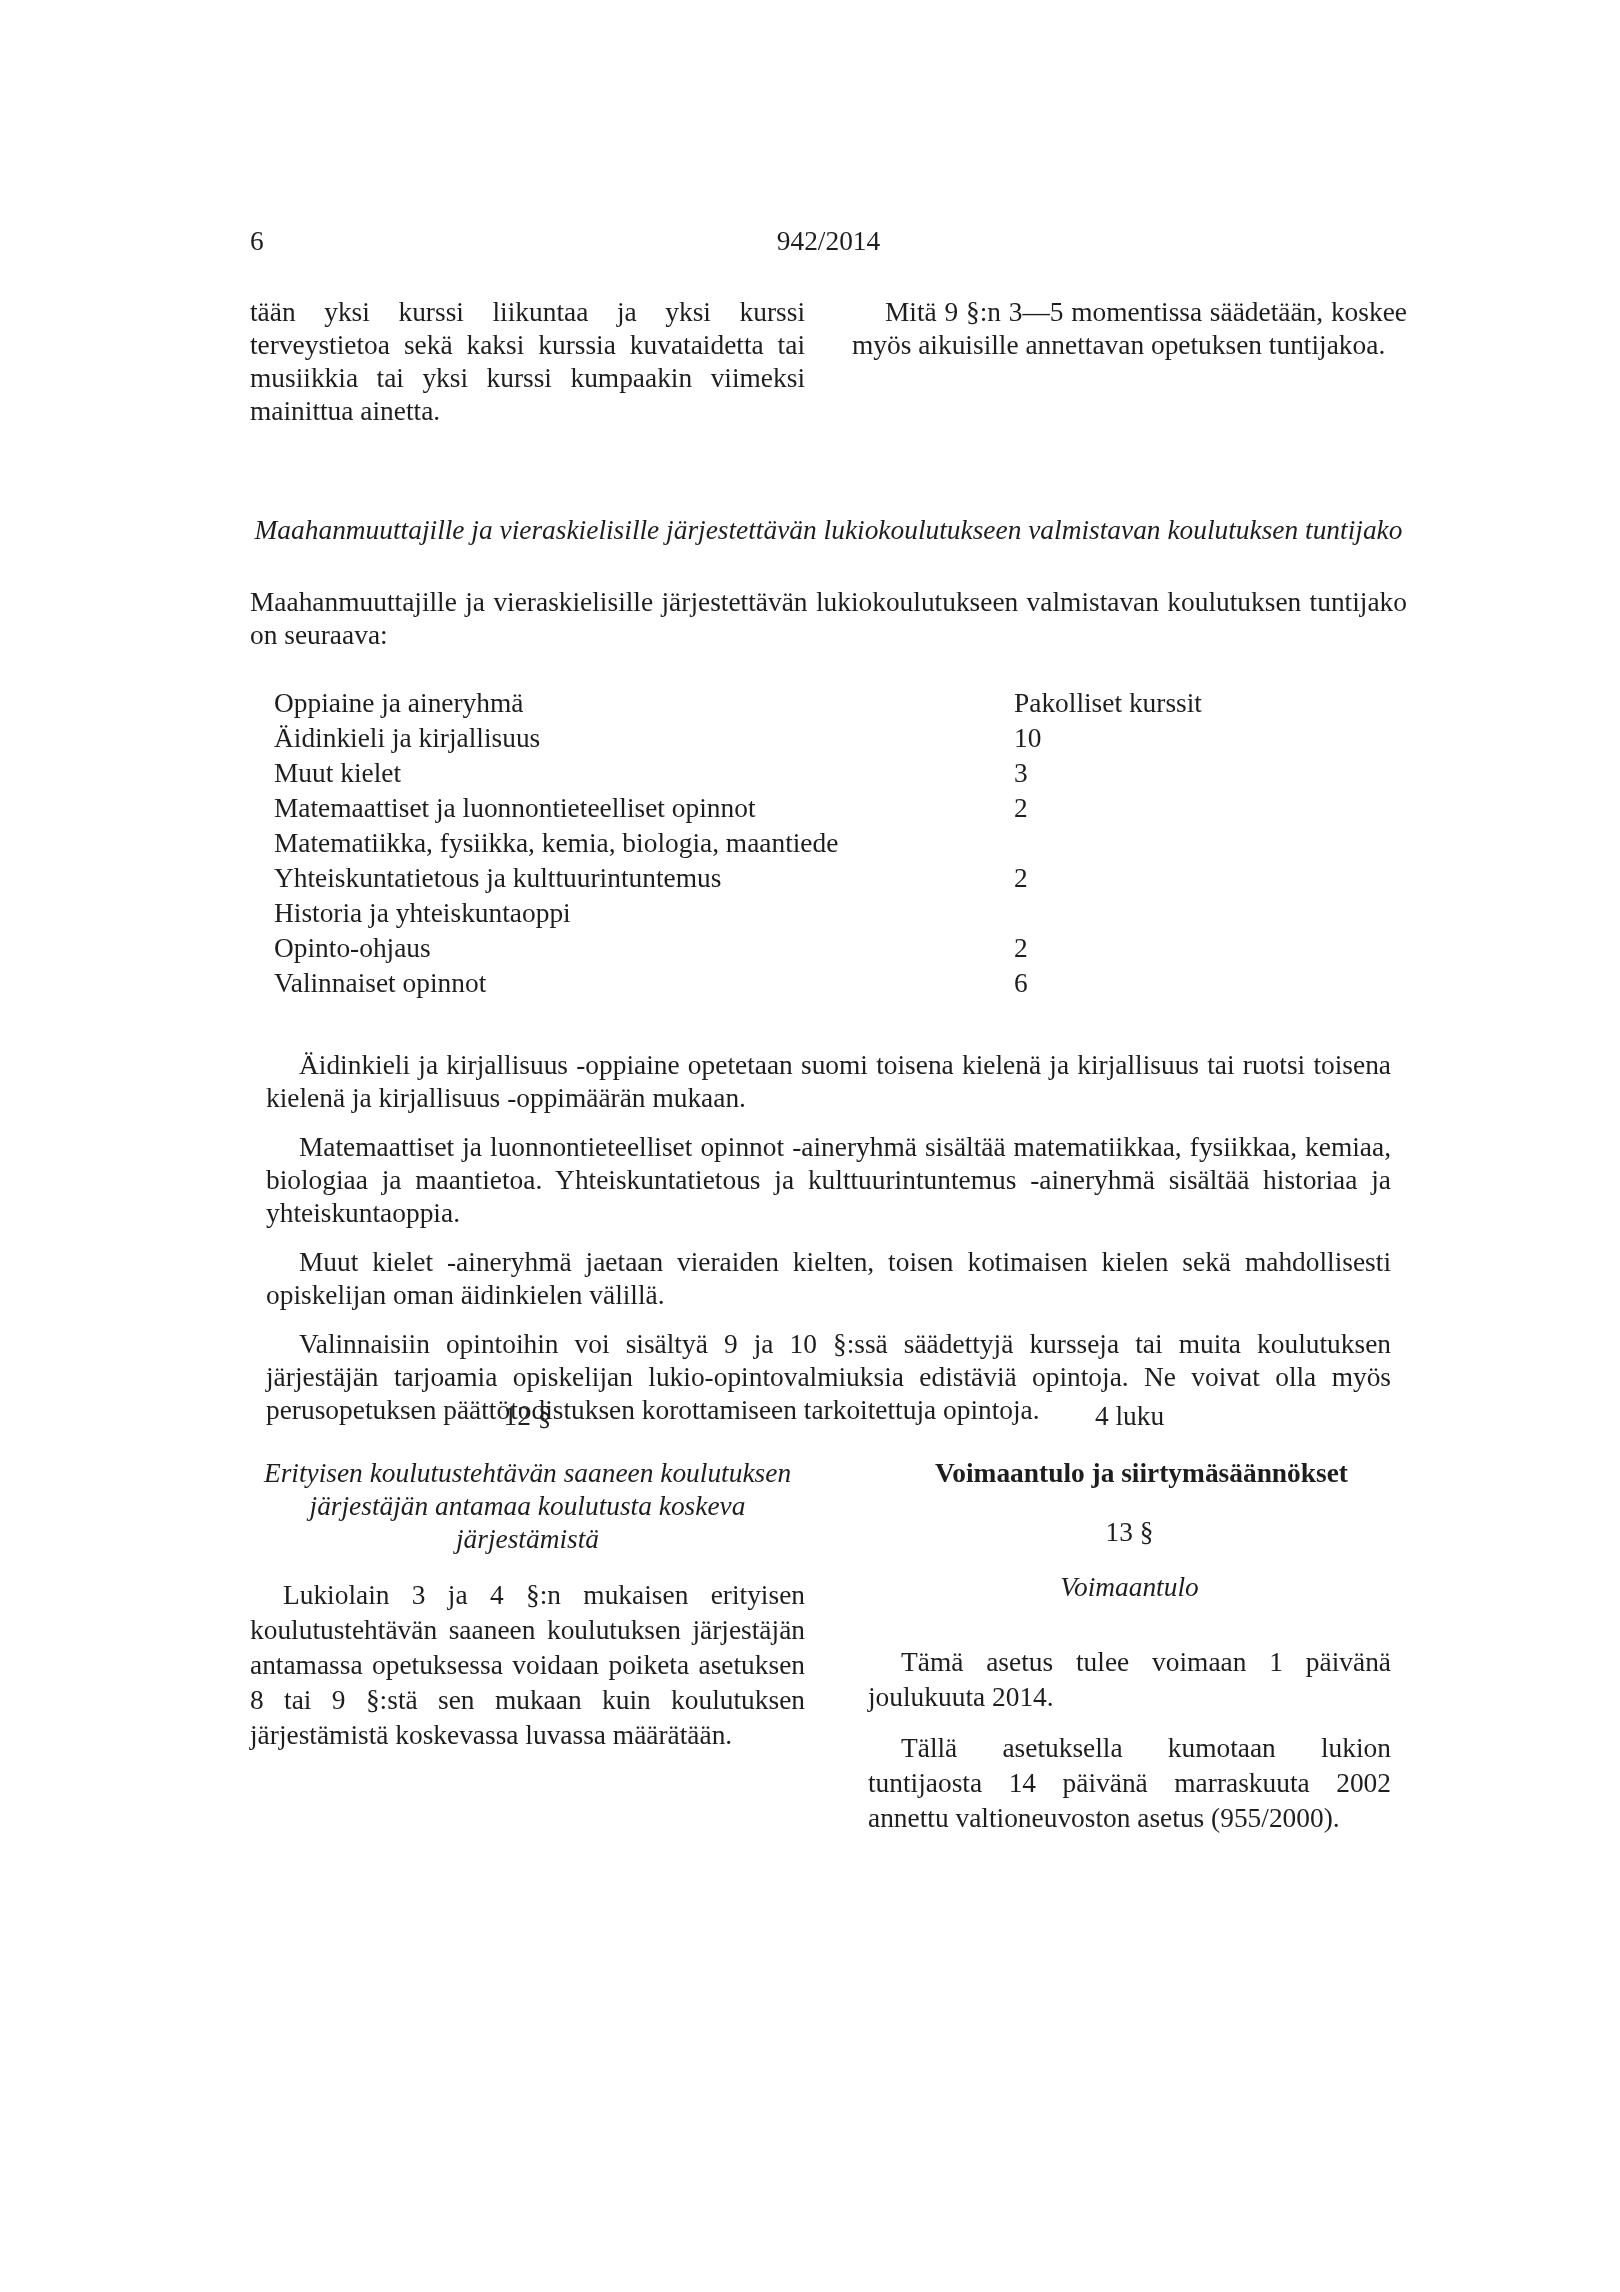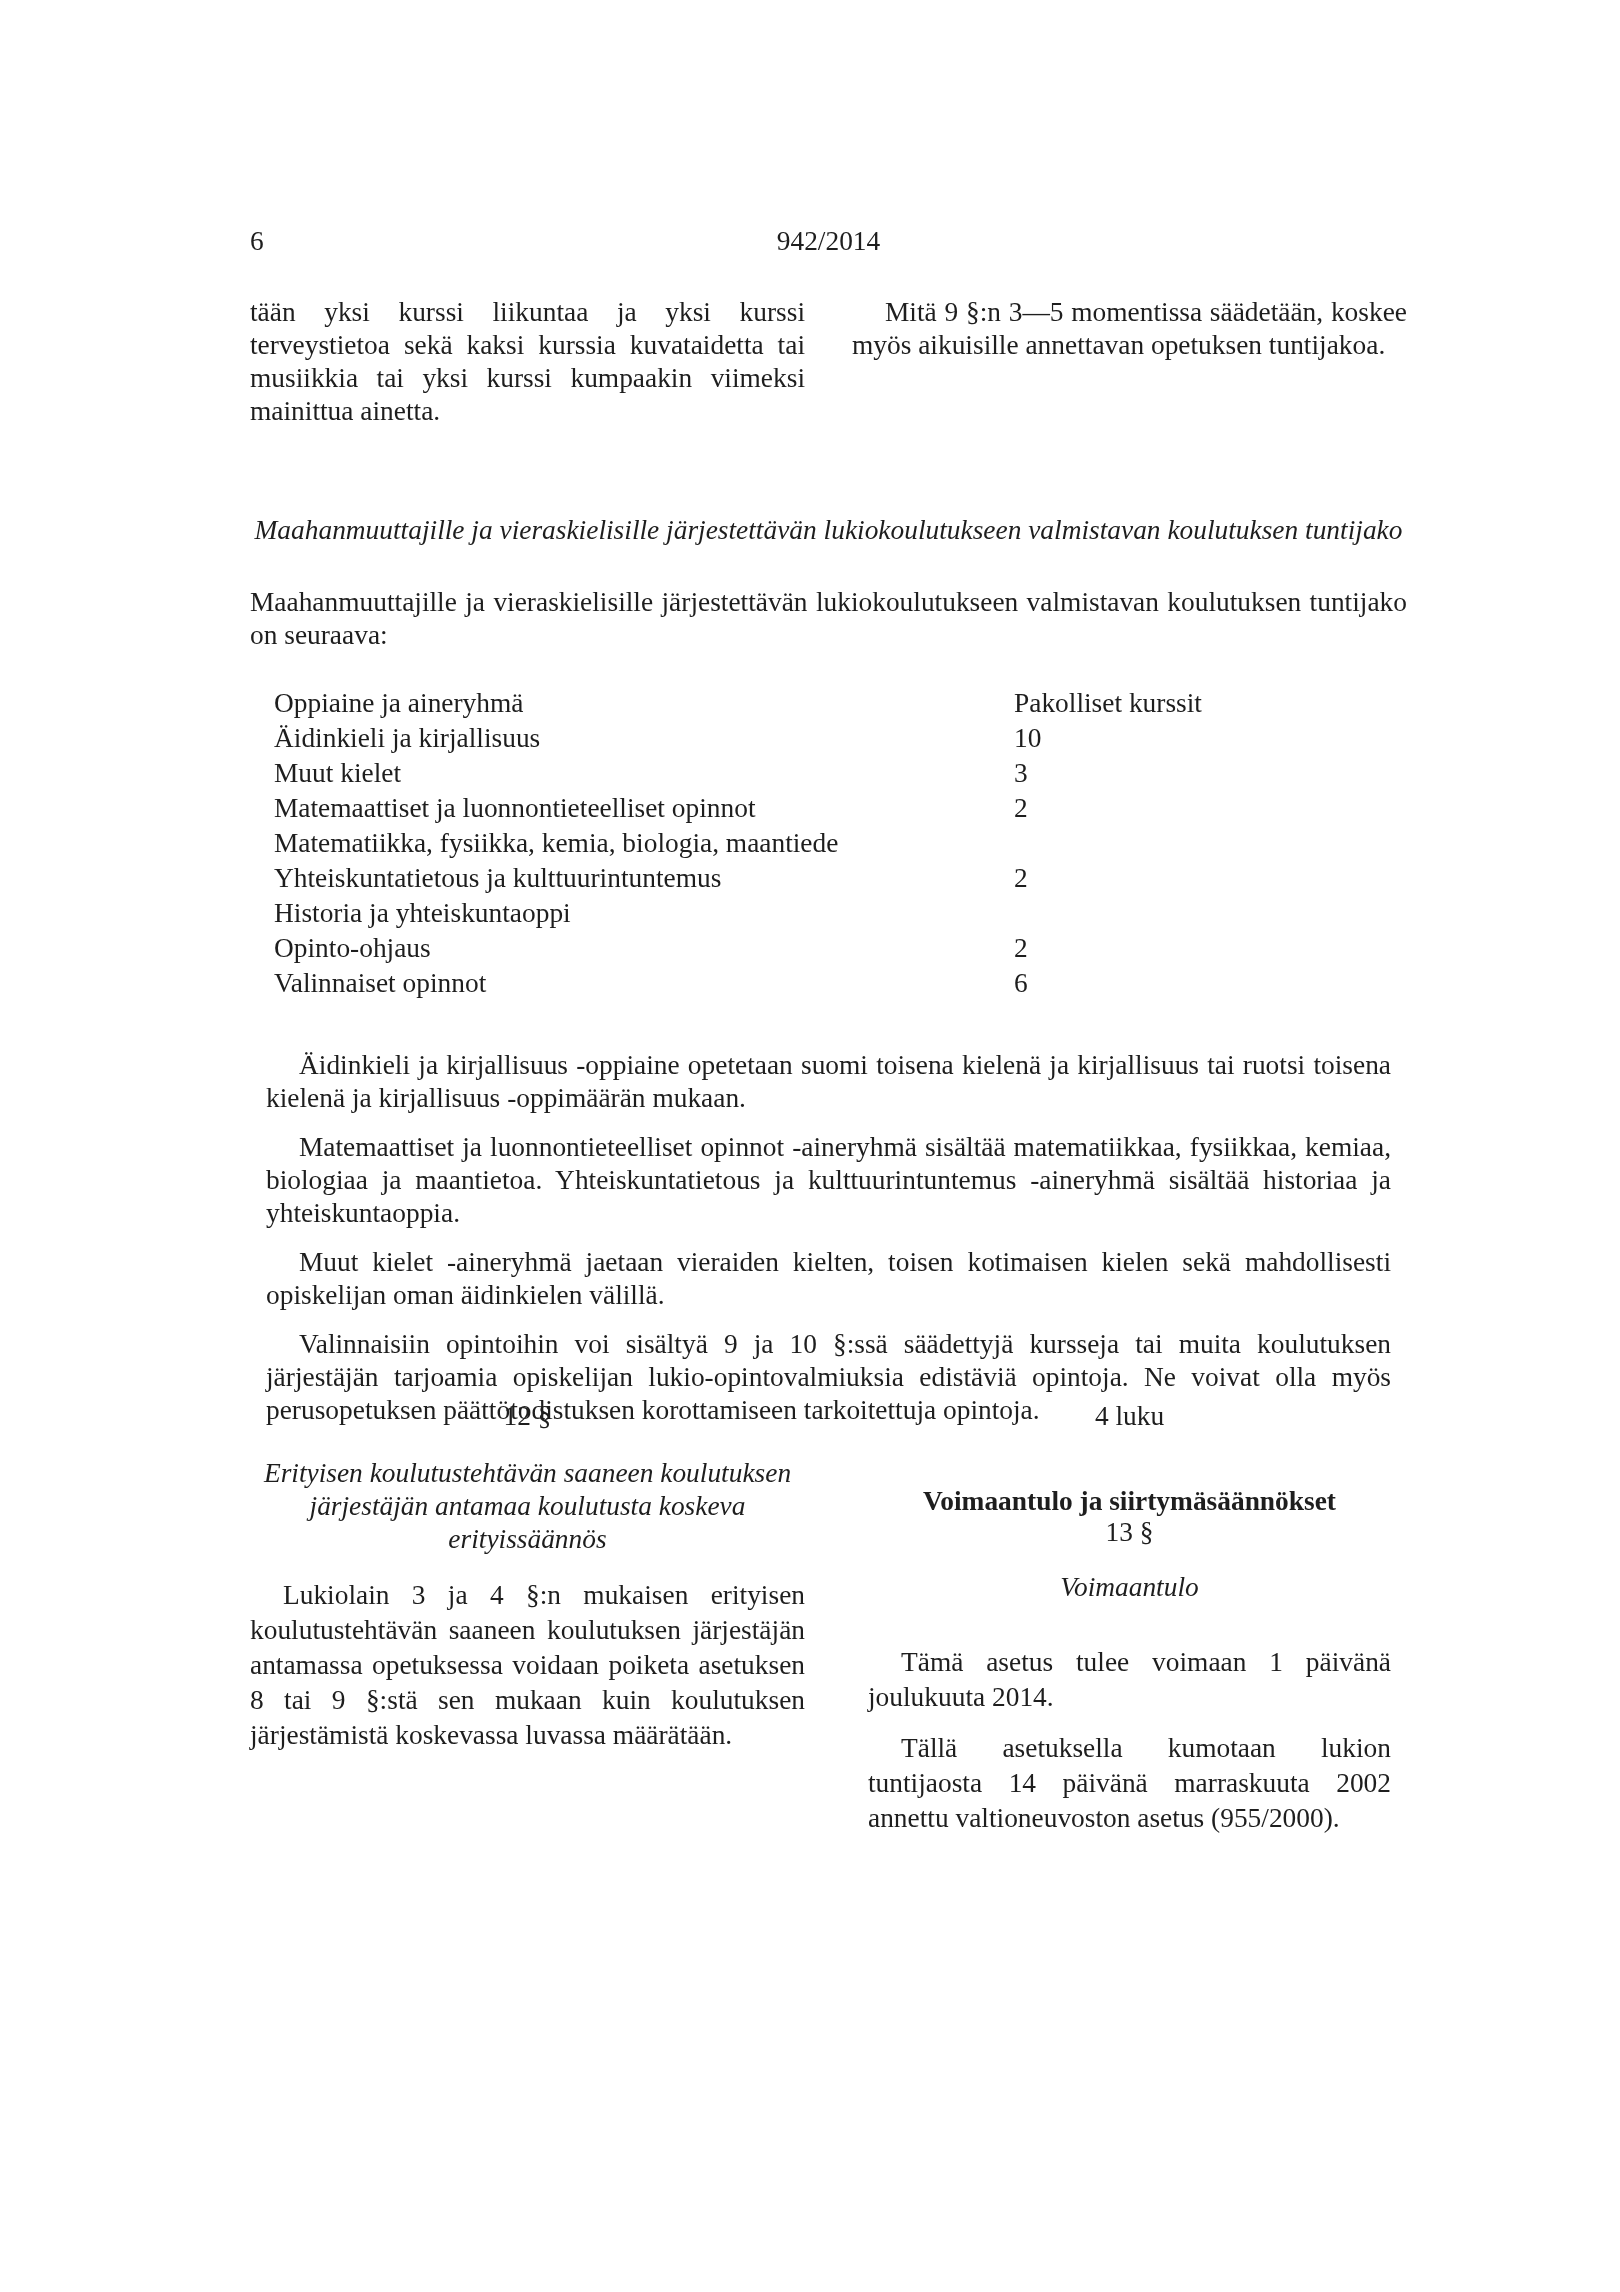--- a/index.html
+++ b/index.html
@@ -90,27 +90,27 @@
 
   <div class="abs body-width txt" style="top:1033px;">
     <p class="para justify indent">Äidinkieli ja kirjallisuus -oppiaine opetetaan suomi toisena kielenä ja kirjallisuus tai ruotsi toisena kielenä ja kirjallisuus -oppimäärän mukaan.</p>
     <p class="para justify indent">Matemaattiset ja luonnontieteelliset opinnot -aineryhmä sisältää matematiikkaa, fysiikkaa, kemiaa, biologiaa ja maantietoa. Yhteiskuntatietous ja kulttuurintuntemus -aineryhmä sisältää historiaa ja yhteiskuntaoppia.</p>
     <p class="para justify indent">Muut kielet -aineryhmä jaetaan vieraiden kielten, toisen kotimaisen kielen sekä mahdollisesti opiskelijan oman äidinkielen välillä.</p>
     <p class="para justify indent">Valinnaisiin opintoihin voi sisältyä 9 ja 10 §:ssä säädettyjä kursseja tai muita koulutuksen järjestäjän tarjoamia opiskelijan lukio-opintovalmiuksia edistäviä opintoja. Ne voivat olla myös perusopetuksen päättötodistuksen korottamiseen tarkoitettuja opintoja.</p>
   </div>
 
   <div class="abs colL bcol txt">
     <div class="center">12 §</div>
-    <div class="abs center italic" style="left:0;width:100%;top:57px;">Erityisen koulutustehtävän saaneen koulutuksen järjestäjän antamaa koulutusta koskeva erityissäännös</div>
+    <div class="abs center italic" style="left:0;width:100%;top:57px;">Erityisen koulutustehtävän saaneen koulutuksen järjestäjän antamaa koulutusta koskeva järjestämistä</div>
     <div class="abs justify indent" style="left:0;width:100%;top:178px;line-height:35px;">Lukiolain 3 ja 4 §:n mukaisen erityisen koulutustehtävän saaneen koulutuksen järjestäjän antamassa opetuksessa voidaan poiketa asetuksen 8 tai 9 §:stä sen mukaan kuin koulutuksen järjestämistä koskevassa luvassa määrätään.</div>
   </div>
 
   <div class="abs colR bcol txt">
     <div class="center">4 luku</div>
-    <div class="abs center bold" style="left:0;width:100%;top:57px;margin-top:28px;">Voimaantulo ja siirtymäsäännökset</div>
+    <div class="abs center bold" style="left:12px;width:100%;top:57px;">Voimaantulo ja siirtymäsäännökset</div>
     <div class="abs center" style="left:0;width:100%;top:116px;">13 §</div>
     <div class="abs center italic" style="left:0;width:100%;top:171px;">Voimaantulo</div>
     <div class="abs" style="left:0;width:100%;top:229px;line-height:35px;">
       <p class="para justify indent">Tämä asetus tulee voimaan 1 päivänä joulukuuta 2014.</p>
       <p class="para justify indent">Tällä asetuksella kumotaan lukion tuntijaosta 14 päivänä marraskuuta 2002 annettu valtioneuvoston asetus (955/2000).</p>
     </div>
   </div>
 
 </div>
 

